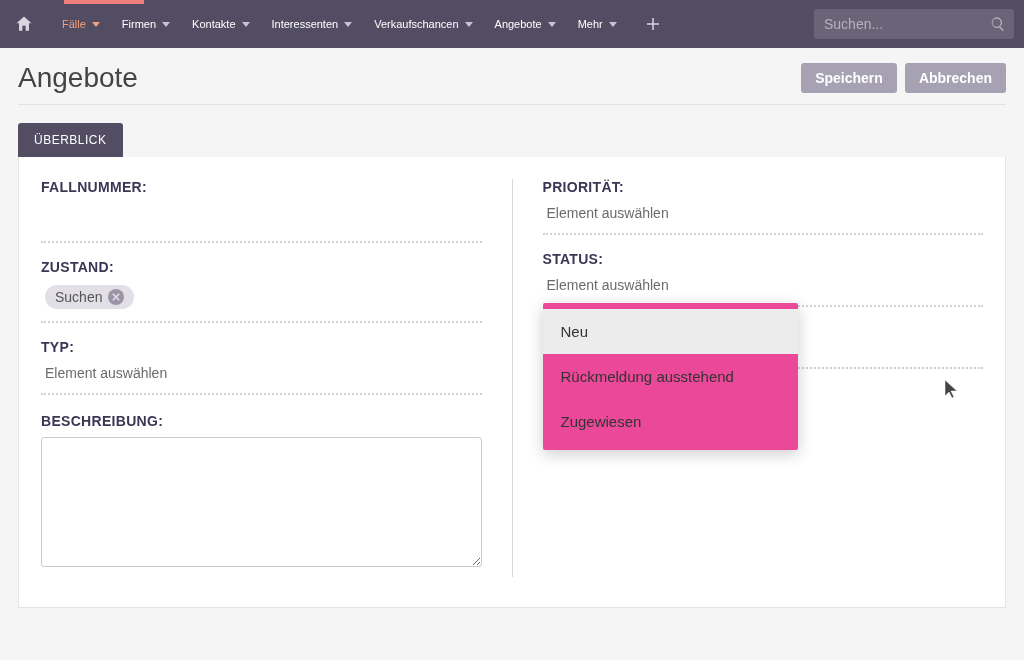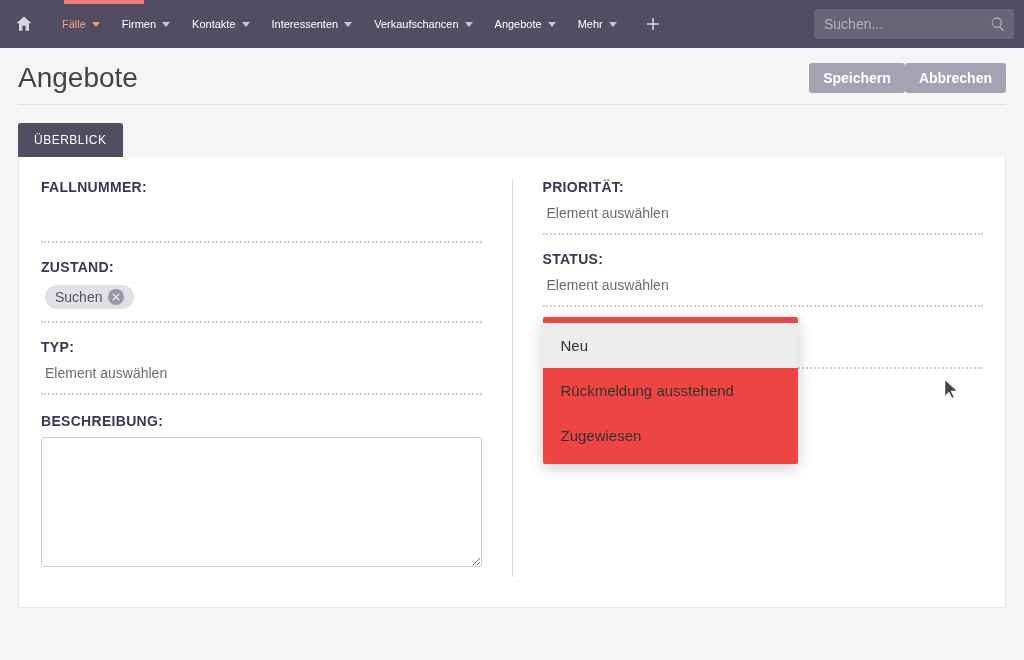--- a/index.html
+++ b/index.html
@@ -45,21 +45,21 @@
       color: #fff; font-size: 14px;
     }
     .search-input::placeholder { color: #b5b0c2; }
     .search-icon { position: absolute; right: 8px; top: 7px; width:16px; height:16px; fill:#b5b0c2; }
 
     .page-header {
       display: flex; align-items: center; justify-content: space-between;
       padding: 14px 18px 10px; background: #f5f5f5; 
     }
     .page-title { font-size: 28px; color: #444; font-weight: 400; }
-    .hdr-buttons { display: flex; }
+    .hdr-buttons { display: flex; gap: 8px; }
     .btn {
       background: #a6a2b3; color: #fff; border: none;
       padding: 7px 14px; border-radius: 3px; font-size: 14px;
       font-weight: 600; cursor: pointer;
     }
     .hr { height:1px; background:#e3e3e3; margin: 0 18px 18px; }
 
     .tab-row { padding: 0 18px; }
     .tab {
       display: inline-block; background: #534d64; color: #fff;
@@ -99,22 +99,22 @@
     .text-input {
       width: 100%; border: 1px solid #ccc; border-radius: 3px;
       height: 32px; padding: 0 8px; font-size: 14px;
     }
     .textarea {
       width: 100%; border: 1px solid #ccc; border-radius: 3px;
       height: 130px; padding: 8px; font-size: 14px; resize: both;
     }
 
     .dropdown {
-      position: absolute; left: 0; top: 138px; width: 255px;
-      background: #ef4444; box-shadow: 0 4px 16px rgba(0,0,0,0.2);
+      position: absolute; left: 0; top: 124px; width: 255px;
+      background: #ec4899; box-shadow: 0 4px 16px rgba(0,0,0,0.2);
       border-radius: 2px; z-index: 10; padding: 6px 0;
     }
     .dropdown-item { padding: 14px 18px; font-size: 15px; color: #333; cursor: pointer; }
     .dropdown-item.hovered { background: #ececec; }
 
     .cursor-pointer {
       position: absolute; right: 25px; top: 200px;
       width: 14px; height: 20px;
     }
     .cursor-pointer svg { width: 14px; height: 20px; }

